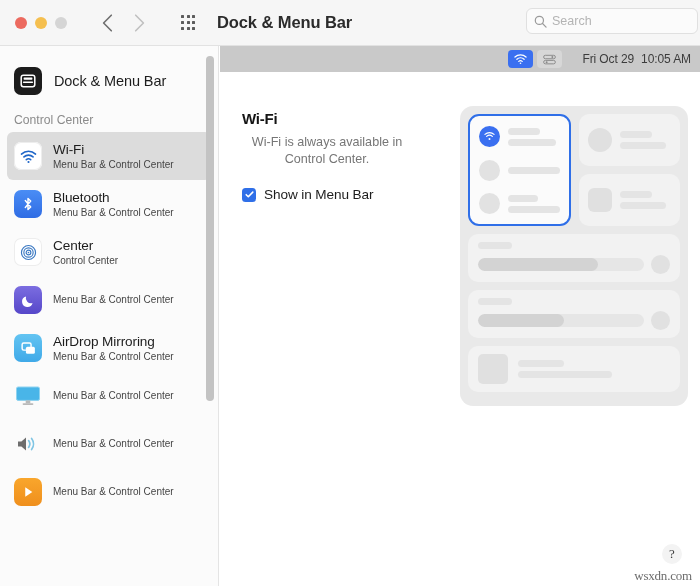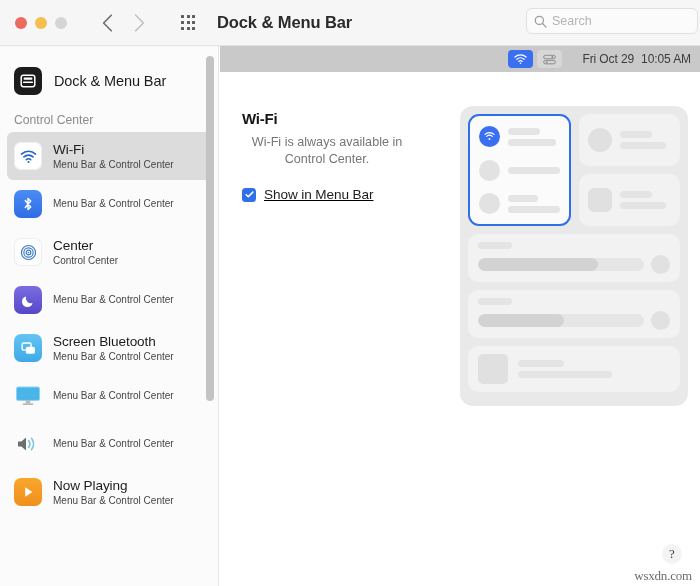--- a/index.html
+++ b/index.html
@@ -258,21 +258,20 @@
     color: #767676;
     line-height: 1.33;
     max-width: 170px;
     text-align: center;
   }
   .cb-row {
     margin-top: 20px;
     display: flex;
     align-items: center;
     gap: 8px;
-    text-decoration: underline;
   }
   .cb {
     width: 14px; height: 14px;
     border-radius: 3.5px;
     background: #2f6fe8;
     display: flex; align-items: center; justify-content: center;
     flex: 0 0 auto;
   }
   .cb-label { font-size: 13.6px; color: #1d1d1d; letter-spacing: -0.1px; }
 
@@ -465,20 +464,21 @@
       </span>
     </div>
 
     <div class="side-item">
       <span class="sq" style="background:linear-gradient(180deg,#4a8df5,#2f6ce4);">
         <svg width="18" height="18" viewBox="0 0 20 20">
           <path d="M7 6.2 13 13.4 10 16.2V3.8l3 2.8L7 13.8" fill="none" stroke="#ffffff" stroke-width="1.6" stroke-linejoin="round" stroke-linecap="round"></path>
         </svg>
       </span>
       <span class="side-text">
+        <span class="side-title">Bluetooth</span>
         <span class="side-sub">Menu Bar &amp; Control Center</span>
       </span>
     </div>
 
     <div class="side-item">
       <span class="sq" style="background:#ffffff;box-shadow:inset 0 0 0 1px #ededed;">
         <svg width="19" height="19" viewBox="0 0 20 20">
           <circle cx="10" cy="10" r="7.4" fill="none" stroke="#3a78c2" stroke-width="1.2"></circle>
           <circle cx="10" cy="10" r="4.9" fill="none" stroke="#3a78c2" stroke-width="1.2"></circle>
           <circle cx="10" cy="10" r="2.5" fill="none" stroke="#3a78c2" stroke-width="1.2"></circle>
@@ -503,21 +503,21 @@
     </div>
 
     <div class="side-item">
       <span class="sq" style="background:linear-gradient(180deg,#63c4f2,#3fa9e8);">
         <svg width="19" height="19" viewBox="0 0 20 20">
           <rect x="3.3" y="4.3" width="9.4" height="7.4" rx="1.6" fill="none" stroke="#ffffff" stroke-width="1.5"></rect>
           <rect x="7.3" y="8.1" width="9.4" height="7.4" rx="1.6" fill="#ffffff"></rect>
         </svg>
       </span>
       <span class="side-text">
-        <span class="side-title">Screen Bluetooth</span>
+        <span class="side-title">AirDrop Mirroring</span>
         <span class="side-sub">Menu Bar &amp; Control Center</span>
       </span>
     </div>
 
     <div class="side-item">
       <span class="sq" style="background:transparent;">
         <svg width="26" height="22" viewBox="0 0 26 22">
           <rect x="1.5" y="2" width="23" height="13.4" rx="1.6" fill="#49b5e8" stroke="#8fd3f0" stroke-width="1"></rect>
           <rect x="10.7" y="15.4" width="4.6" height="3" fill="#b9b9b9"></rect>
           <rect x="7.6" y="18.2" width="10.8" height="1.8" rx="0.9" fill="#b9b9b9"></rect>
@@ -541,21 +541,20 @@
       </span>
     </div>
 
     <div class="side-item">
       <span class="sq" style="background:linear-gradient(180deg,#f9a62c,#ef8f1d);">
         <svg width="16" height="16" viewBox="0 0 20 20">
           <path d="M6.6 4.2 15.4 10l-8.8 5.8z" fill="#ffffff"></path>
         </svg>
       </span>
       <span class="side-text">
-        <span class="side-title">Now Playing</span>
         <span class="side-sub">Menu Bar &amp; Control Center</span>
       </span>
     </div>
 
     <div class="sb-track">
       <div class="sb-thumb"></div>
     </div>
   </div>
 
   <div class="content">

